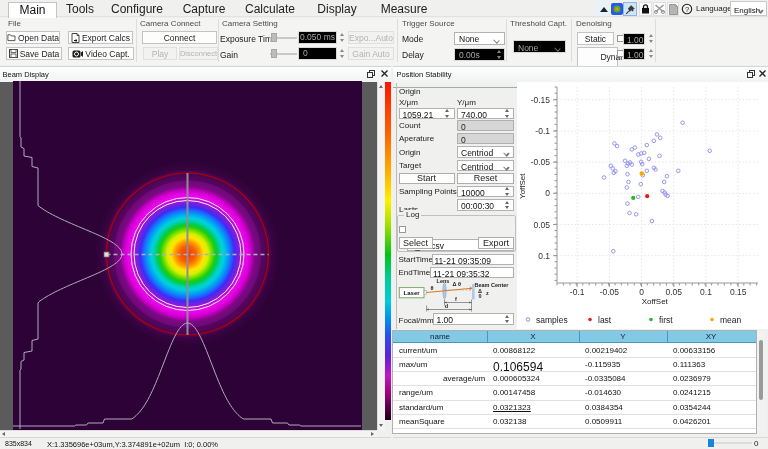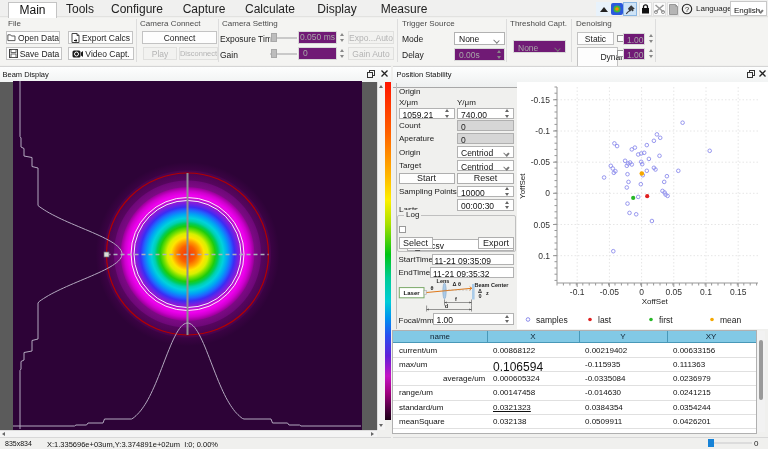--- a/index.html
+++ b/index.html
@@ -9,21 +9,21 @@
 .tab { position:absolute; top:2px; height:15px; font-size:12px; color:#222; text-align:center; line-height:15px; }
 .tab.sel { background:#fff; border:1px solid #c4c4c4; border-bottom:none; color:#111; height:16px; }
 .glbl { position:absolute; font-size:8px; color:#4a4a4a; }
 .gsep { position:absolute; width:1px; background:#ddd; top:19px; height:43px; }
 .btn { position:absolute; background:#fdfdfd; border:1px solid #c3c3c3; border-radius:0; font-size:8.5px; color:#222; display:flex; align-items:center; justify-content:center; white-space:nowrap; }
 .btn.dis { color:#b4b4b4; border-color:#e0e0de; background:#f2f2f0; }
 .lb { position:absolute; font-size:8.5px; color:#1a1a1a; white-space:nowrap; }
 .lb9 { position:absolute; font-size:8px; color:#1a1a1a; white-space:nowrap; }
 .fw { position:absolute; background:#fff; border:1px solid #b2b2b2; font-size:8.5px; color:#111; white-space:nowrap; }
 .fg { position:absolute; background:#d6d6d6; border:1px solid #b0b0b0; font-size:8.5px; color:#222; white-space:nowrap; }
-.fdis { position:absolute; background:#701a75; border:1px solid #d8d8d8; font-size:8.5px; color:#a8a8a8; white-space:nowrap; }
+.fdis { position:absolute; background:#000000; border:1px solid #d8d8d8; font-size:8.5px; color:#a8a8a8; white-space:nowrap; }
 .spn { position:absolute; width:10px; }
 .up { position:absolute; width:0; height:0; border-left:2px solid transparent; border-right:2px solid transparent; border-bottom:3px solid #666; }
 .dn { position:absolute; width:0; height:0; border-left:2px solid transparent; border-right:2px solid transparent; border-top:3px solid #666; }
 .chev { position:absolute; width:5px; height:5px; border-right:1.2px solid #777; border-bottom:1.2px solid #777; transform:rotate(45deg) scale(1,0.8); }
 .cb { position:absolute; width:7px; height:7px; background:#fff; border:1px solid #999; }
 .ttl { position:absolute; height:22px; background:linear-gradient(#fdfefe,#eef0f0); border-top:1px solid #d5d5d5; border-bottom:1px solid #a8a8a8; font-size:7.5px; color:#111; }
 </style>
 </head>
 <body>
 

